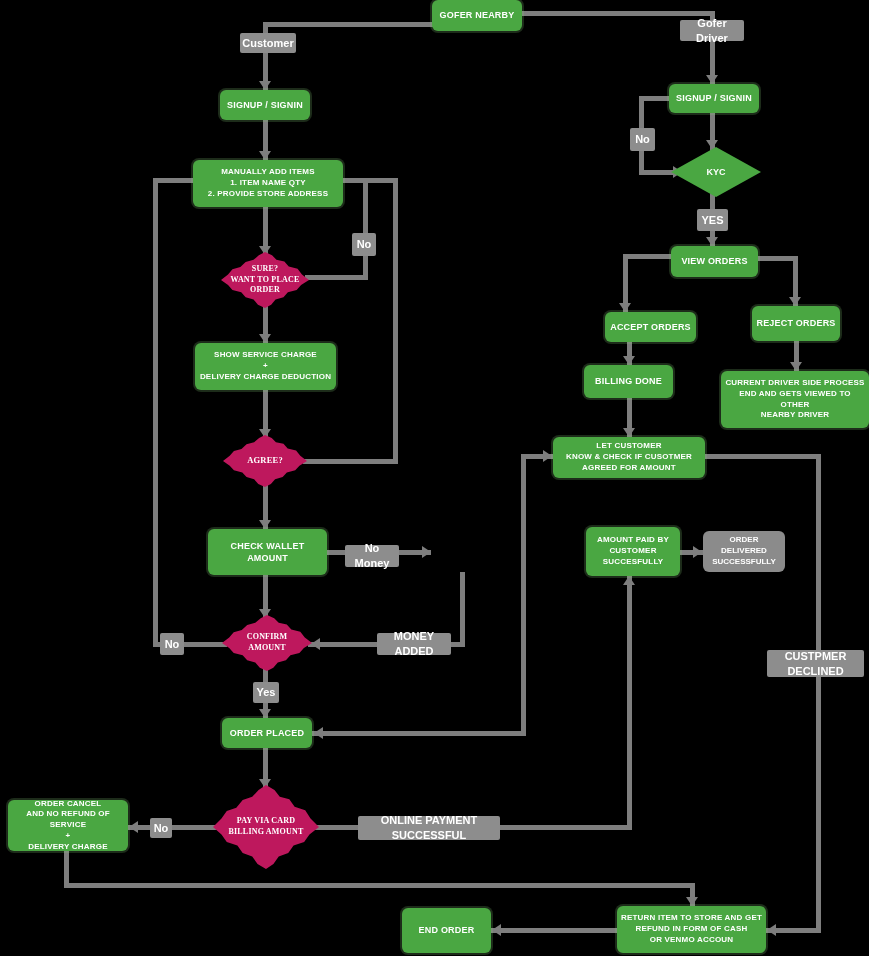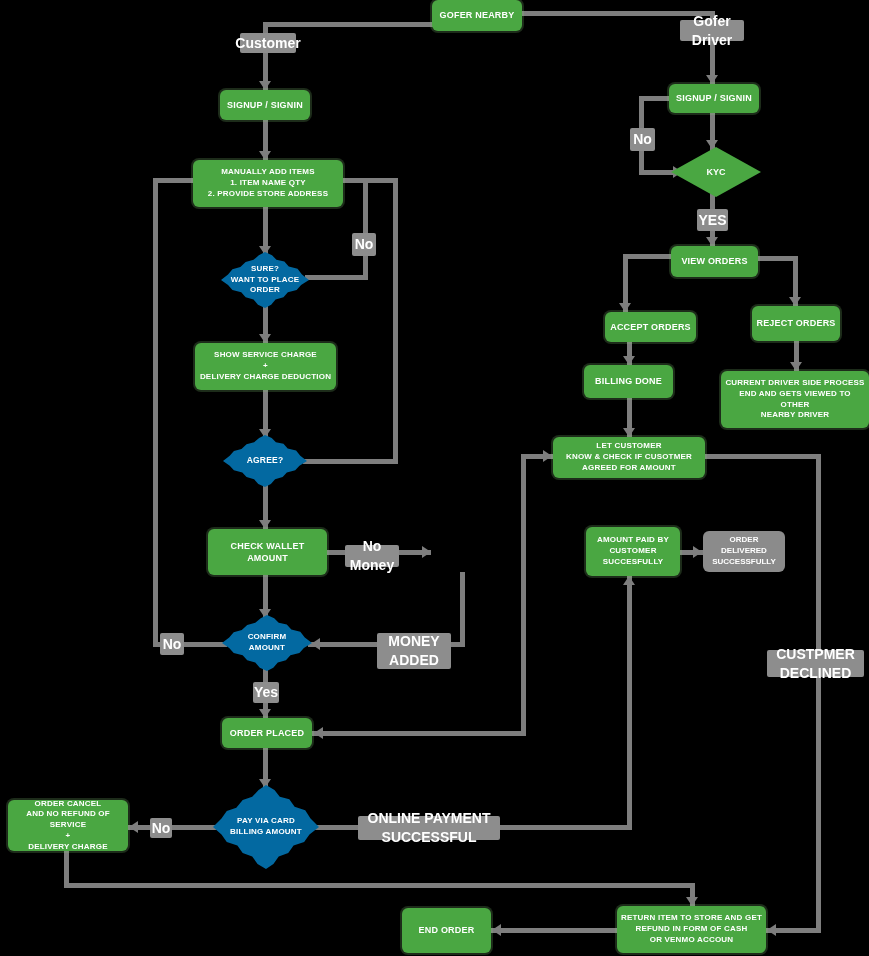--- a/index.html
+++ b/index.html
@@ -10,26 +10,27 @@
   .edge{position:absolute;background:#7e7e7e;z-index:1;}
   .arrow{position:absolute;width:0;height:0;z-index:2;}
   .node{
     position:absolute;display:flex;align-items:center;justify-content:center;
     text-align:center;color:#fff;white-space:pre-line;box-sizing:border-box;
     z-index:3;line-height:1.35;padding:2px 4px;
   }
   .green-box{background:#4aa742;border-radius:6px;font-weight:bold;font-size:9px;
     letter-spacing:.2px;box-shadow:0 0 0 2px rgba(130,200,120,.22);}
   .gray-box{background:#8b8b8b;border-radius:6px;font-weight:bold;font-size:9px;}
-  .gray-label{background:#8d8d8d;border-radius:2px;font-weight:600;font-size:14px;z-index:4;}
+  .gray-label{background:#8d8d8d;border-radius:2px;font-weight:600;font-size:11px;z-index:4;}
   .dark-diamond{
-    background:#0369a1;font-weight:bold;font-size:8.5px;letter-spacing:.2px;
+    background:#be185d;font-weight:bold;font-size:8.5px;letter-spacing:.2px;
     clip-path:polygon(50% 0%,58% 6%,63% 14%,72% 17%,77% 26%,87% 30%,92% 40%,100% 50%,
       91% 59%,86% 68%,76% 72%,71% 81%,62% 85%,57% 94%,50% 100%,42% 94%,37% 85%,28% 81%,
       23% 72%,13% 68%,8% 59%,0% 50%,8% 40%,13% 31%,22% 27%,28% 18%,37% 14%,43% 6%);
+    font-family:Liberation Serif, serif;
   }
   .green-diamond{background:#4aa742;font-weight:bold;font-size:9px;
     clip-path:polygon(50% 0%,100% 50%,50% 100%,0% 50%);}
   .sm{font-size:8px;}
 </style>
 </head>
 <body>
 
 <div class="canvas" id="canvas">
     <div class="edge" style="left: 262.5px; top: 21.5px; width: 216px; height: 5px;"></div>
@@ -124,21 +125,21 @@
     <div class="node gray-label" style="left: 352px; top: 233px; width: 24px; height: 23px;">No</div>
     <div class="node green-box sm" style="left: 195px; top: 343px; width: 141px; height: 47px;">SHOW SERVICE CHARGE
 +
 DELIVERY CHARGE DEDUCTION</div>
     <div class="node dark-diamond" style="left: 223px; top: 435px; width: 84px; height: 52px;">AGREE?</div>
     <div class="node green-box" style="left: 208px; top: 529px; width: 119px; height: 46px;">CHECK WALLET AMOUNT</div>
     <div class="node gray-label" style="left: 345px; top: 545px; width: 54px; height: 22px;">No Money</div>
     <div class="node gray-label" style="left: 160px; top: 633px; width: 24px; height: 22px;">No</div>
     <div class="node dark-diamond sm" style="left: 222px; top: 615px; width: 90px; height: 56px;">CONFIRM
 AMOUNT</div>
-    <div class="node gray-label" style="left: 377px; top: 633px; width: 74px; height: 36px;">MONEY ADDED</div>
+    <div class="node gray-label" style="left: 377px; top: 633px; width: 74px; height: 22px;">MONEY ADDED</div>
     <div class="node gray-label" style="left: 253px; top: 682px; width: 26px; height: 21px;">Yes</div>
     <div class="node green-box" style="left: 222px; top: 718px; width: 90px; height: 30px;">ORDER PLACED</div>
     <div class="node green-box sm" style="left: 8px; top: 800px; width: 120px; height: 51px;">ORDER CANCEL
 AND NO REFUND OF SERVICE
 +
 DELIVERY CHARGE</div>
     <div class="node gray-label" style="left: 150px; top: 818px; width: 22px; height: 20px;">No</div>
     <div class="node dark-diamond sm" style="left: 213px; top: 785px; width: 106px; height: 84px;">PAY VIA CARD
 BILLING AMOUNT</div>
     <div class="node gray-label" style="left: 358px; top: 816px; width: 142px; height: 24px;">ONLINE PAYMENT SUCCESSFUL</div>

